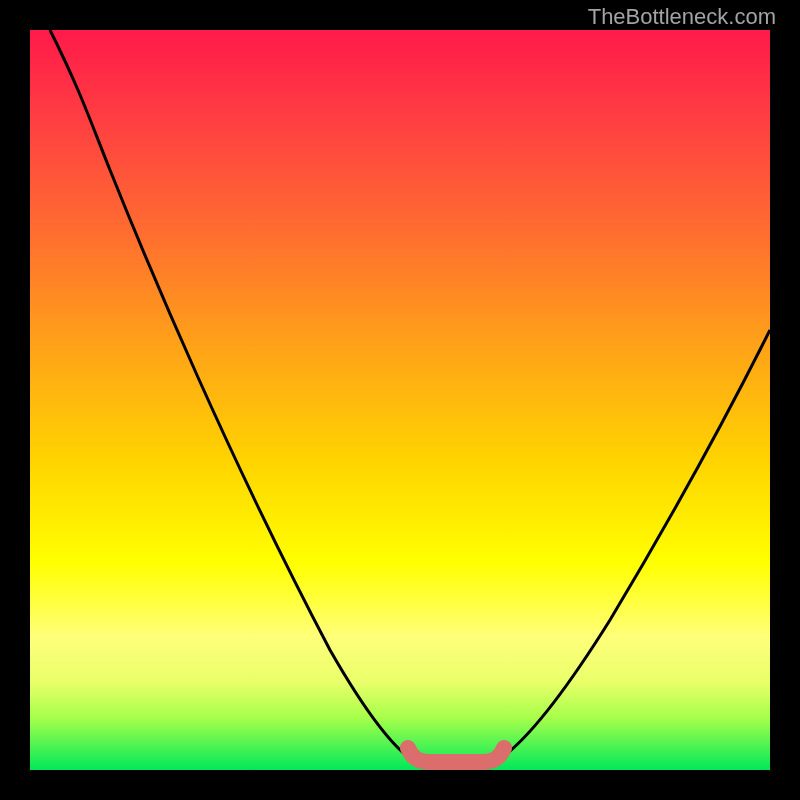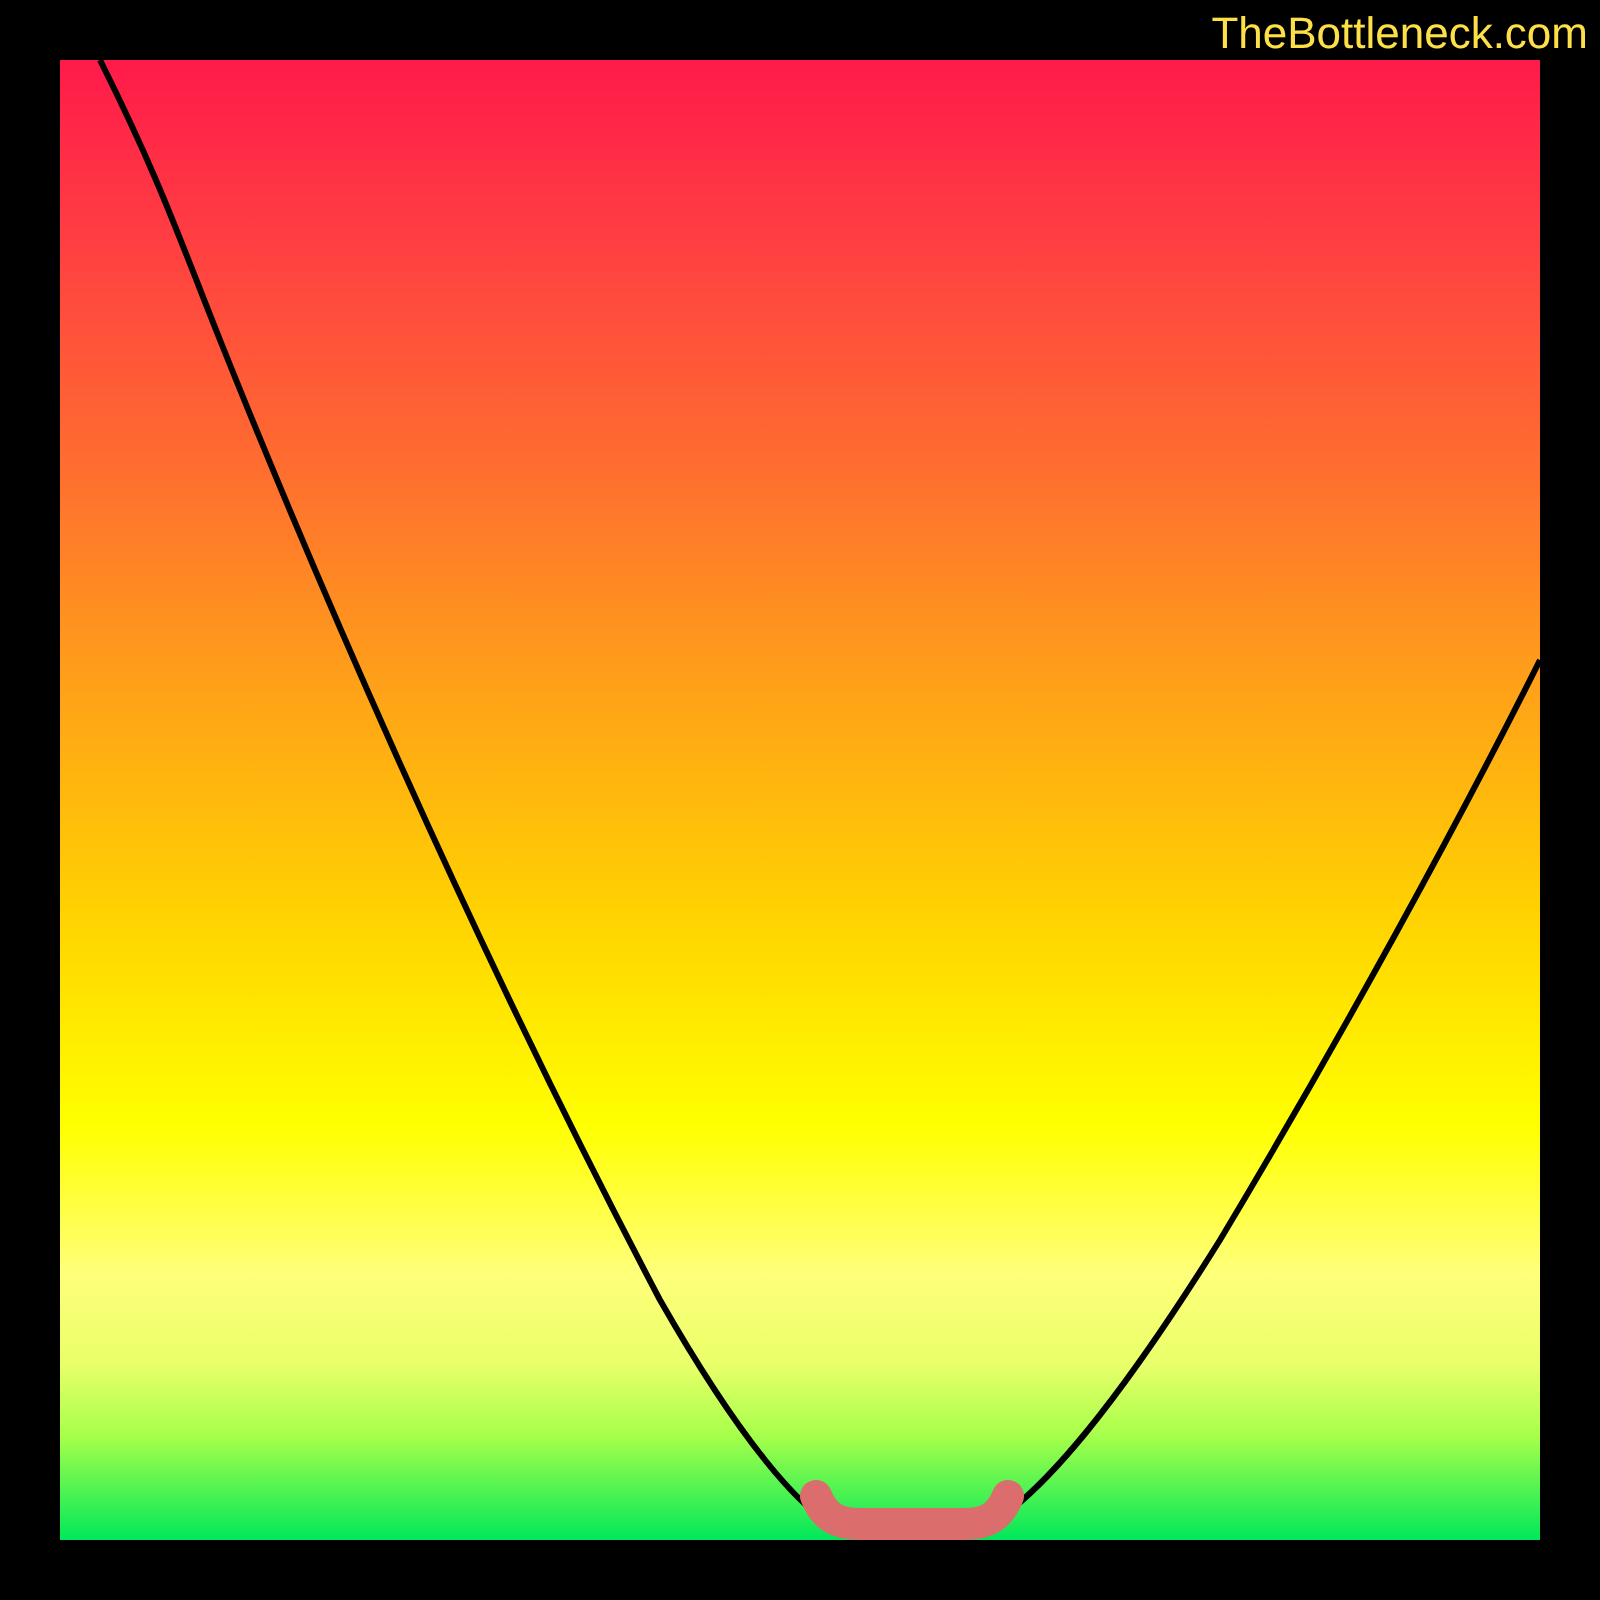--- a/index.html
+++ b/index.html
@@ -7,22 +7,22 @@
     width: 800px;
     height: 800px;
     background: #000;
     position: relative;
     overflow: hidden;
     font-family: Arial, sans-serif;
   }
   .watermark {
     position: absolute;
     top: 4px;
-    right: 6px;
-    color: #fde047;
+    right: 24px;
+    color: #a3a3a3;
     font-size: 22px;
     font-weight: 500;
     z-index: 10;
   }
   .plot-area {
     position: absolute;
     left: 30px;
     top: 30px;
     width: 740px;
     height: 740px;

